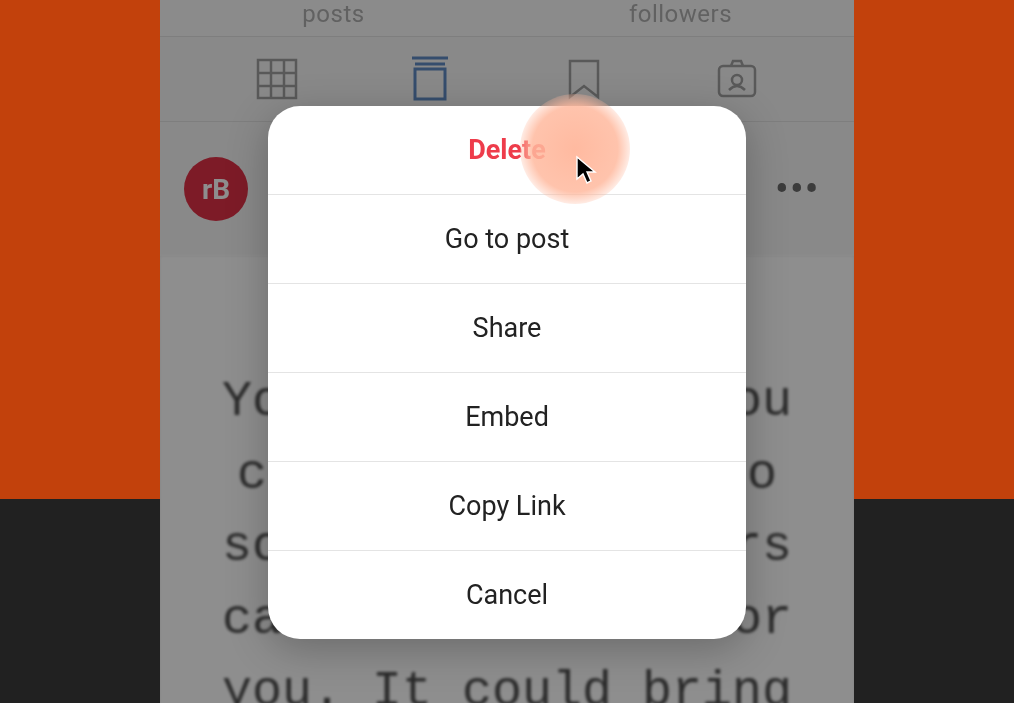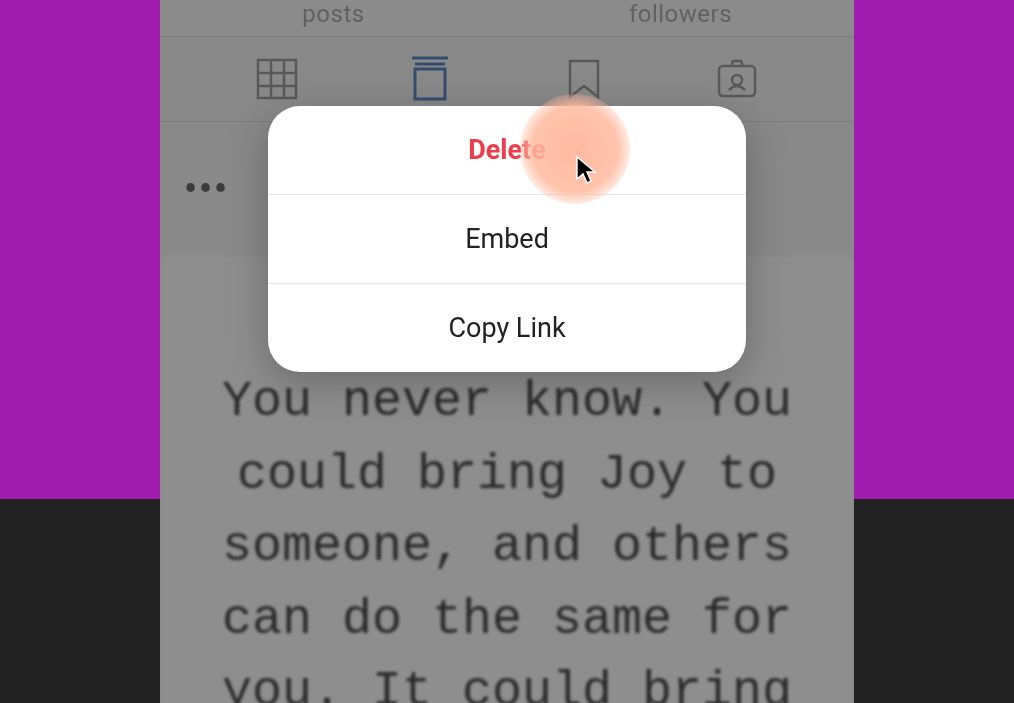--- a/index.html
+++ b/index.html
@@ -8,21 +8,21 @@
     width: 1014px;
     height: 703px;
     overflow: hidden;
     font-family: -apple-system, BlinkMacSystemFont, "Segoe UI", Roboto, Helvetica, Arial, sans-serif;
     background: #212121;
   }
   .viewport {
     position: relative;
     width: 1014px;
     height: 499px;
-    background: #a21caf;
+    background: #c2410c;
   }
   .phone {
     position: absolute;
     left: 160px;
     top: 0;
     width: 694px;
     height: 703px;
     background: #e6e6e6;
     overflow: hidden;
   }
@@ -192,32 +192,36 @@
               <rect x="4" y="8" width="36" height="30" rx="4"></rect>
               <path d="M16 8 L18 3 H26 L28 8"></path>
               <circle cx="22" cy="22" r="5"></circle>
               <path d="M14 32 Q22 24 30 32"></path>
             </g>
           </svg>
       </div>
     </div>
 
     <div class="post-header">
+      <div class="avatar">rB</div>
       <div class="dots">•••</div>
     </div>
 
     <div class="post-body">You never know. You could bring Joy to someone, and others can do the same for you. It could bring you Joy.</div>
 
     <div class="overlay"></div>
   </div>
 
   <div class="modal">
     <div class="modal-item danger">Delete</div>
+    <div class="modal-item">Go to post</div>
+    <div class="modal-item">Share</div>
     <div class="modal-item">Embed</div>
     <div class="modal-item">Copy Link</div>
+    <div class="modal-item">Cancel</div>
   </div>
 
   <div class="highlight-circle"></div>
 
   <div class="cursor">
     <svg width="24" height="30" viewBox="0 0 24 30">
       <path d="M2 2 L2 24 L8 19 L12 28 L16 26 L12 17 L20 17 Z" fill="#000" stroke="#fff" stroke-width="1.4"></path>
     </svg>
   </div>
 </div>

